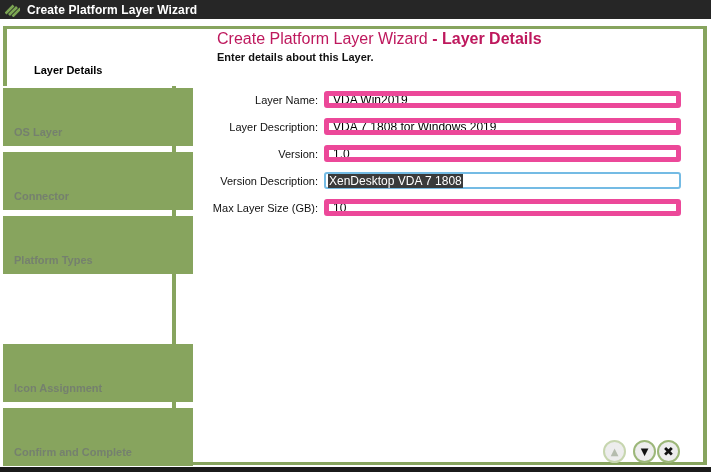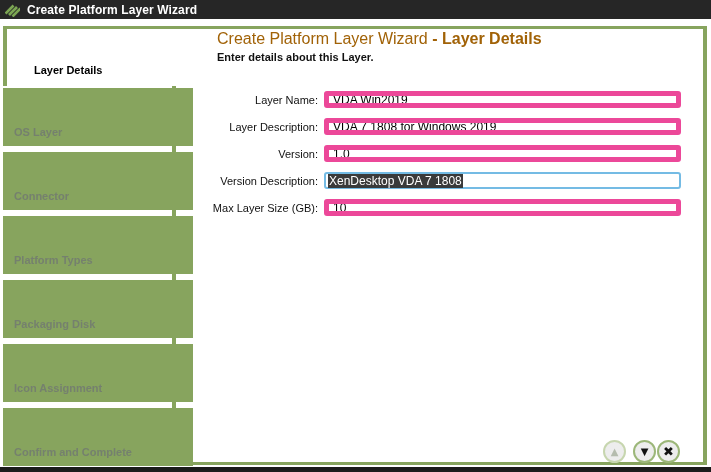--- a/index.html
+++ b/index.html
@@ -35,21 +35,21 @@
   }
   .step-active{
     position:absolute;left:7px;top:29px;width:166px;height:57px;background:#ffffff;
   }
   .step-active .lbl{
     position:absolute;left:7px;bottom:10px;
     font-size:11px;font-weight:bold;color:#000000;white-space:nowrap;padding-left:20px;
   }
   
   .heading{
-    position:absolute;left:217px;top:30px;font-size:16px;color:#a16207;white-space:nowrap;
+    position:absolute;left:217px;top:30px;font-size:16px;color:#be185d;white-space:nowrap;
   }
   .heading .emph{font-weight:bold;}
   .subtitle{
     position:absolute;left:217px;top:51px;font-size:11px;font-weight:bold;color:#111;
   }
   .formrow{position:absolute;left:0;height:18px;width:711px;}
   .formrow .flabel{
     position:absolute;left:176px;width:142px;top:3px;
     text-align:right;font-size:11px;color:#111;white-space:nowrap;
   }
@@ -108,23 +108,20 @@
   </div>
   <div class="step" style="top:88px">
     <span class="lbl">OS Layer</span>
   </div>
   <div class="step" style="top:152px">
     <span class="lbl">Connector</span>
   </div>
   <div class="step" style="top:216px">
     <span class="lbl">Platform Types</span>
   </div>
-  <div class="step" style="top:280px">
-    <span class="lbl">Packaging Disk</span>
-  </div>
   <div class="step" style="top:344px">
     <span class="lbl">Icon Assignment</span>
   </div>
   <div class="step" style="top:408px">
     <span class="lbl">Confirm and Complete</span>
   </div>
 
   <div class="heading"><span>Create Platform Layer Wizard </span><span class="emph">- Layer Details</span></div>
   <div class="subtitle">Enter details about this Layer.</div>
 

